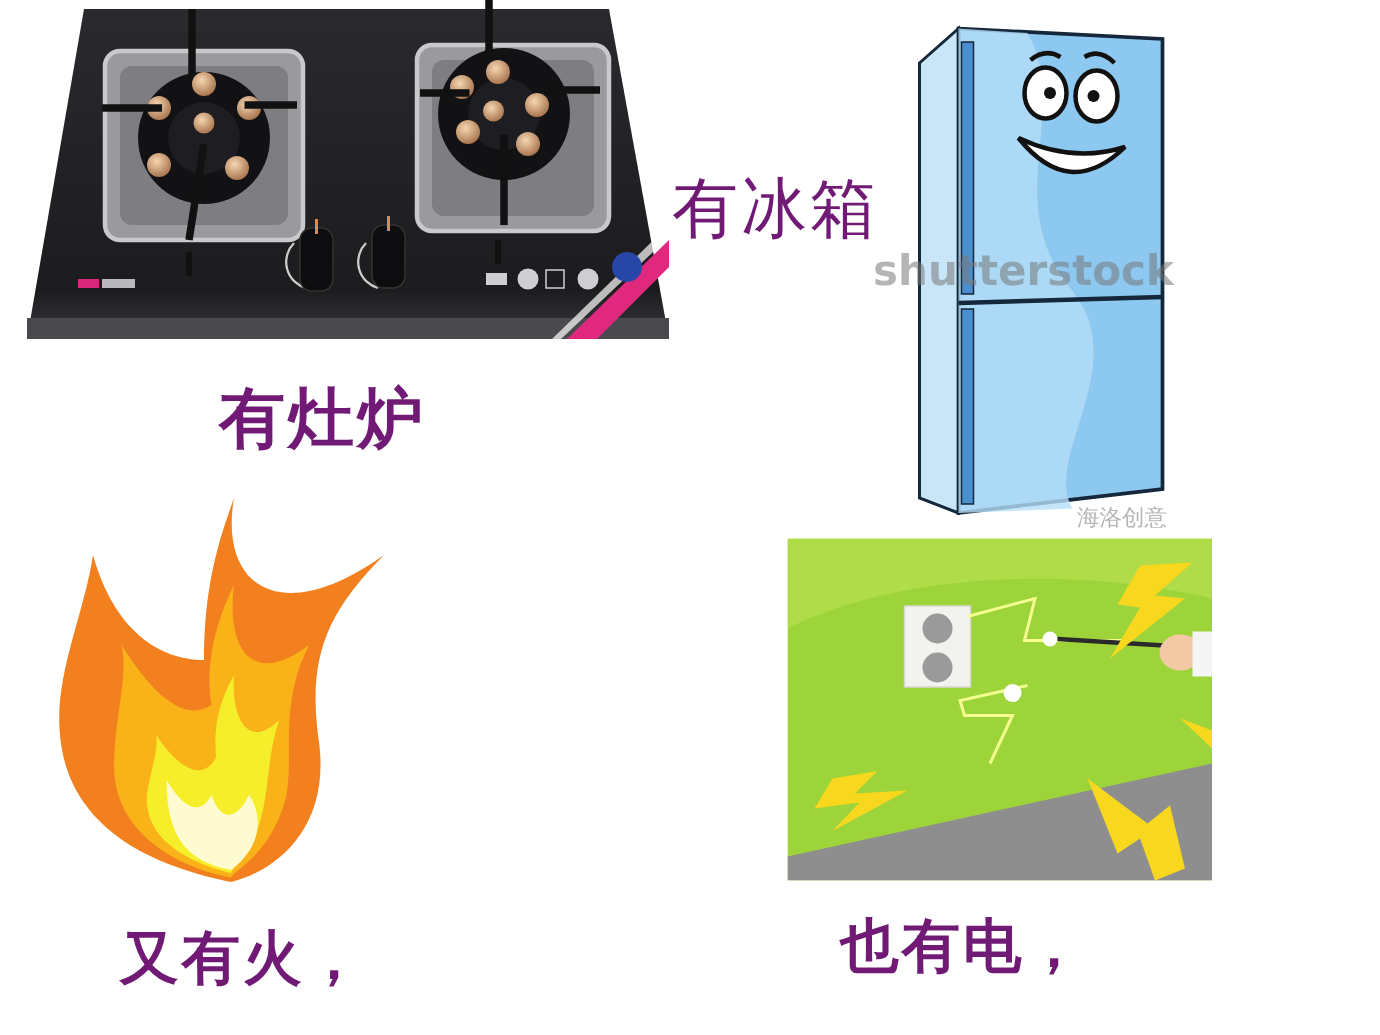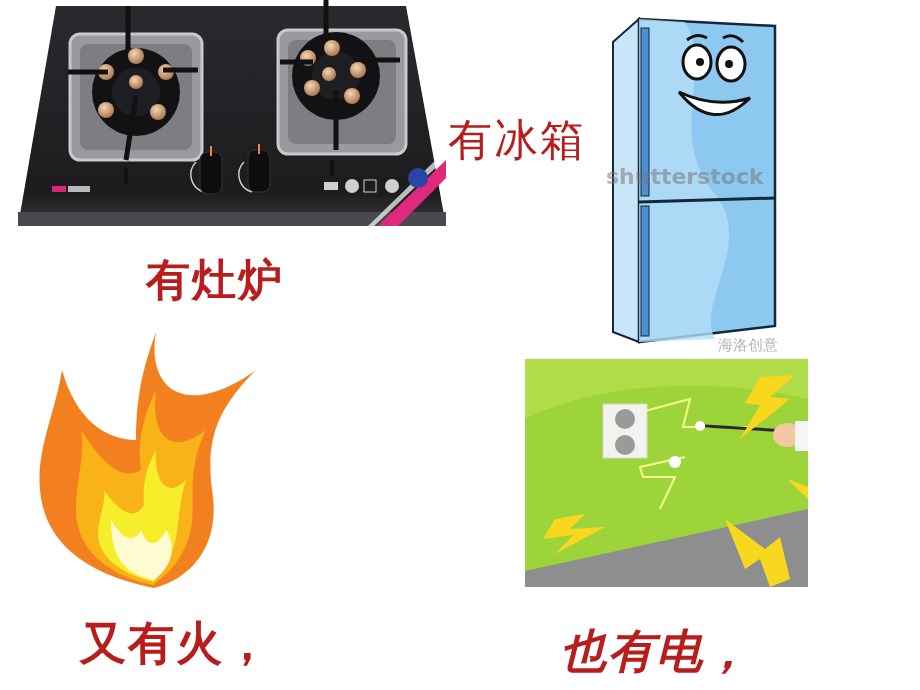--- a/index.html
+++ b/index.html
@@ -1,21 +1,21 @@
 <!DOCTYPE html>
 <html><head>
   <meta charset="utf-8">
   <style>
     html, body { margin: 0; padding: 0; background: #ffffff; }
     body { width: 920px; height: 690px; position: relative; overflow: hidden;
            font-family: "DejaVu Serif", "Liberation Serif", serif; }
     .abs { position: absolute; }
-    .caption { position: absolute; color: #b91c1c; white-space: nowrap; line-height: 1; }
+    .caption { position: absolute; color: #701a75; white-space: nowrap; line-height: 1; }
     .cap-light { font-size: 44px; font-weight: normal; letter-spacing: 2px; }
-    .cap-bold { font-size: 46px; font-weight: bold; letter-spacing: 2px; }
+    .cap-bold { font-size: 39px; font-weight: bold; letter-spacing: 2px; }
     .watermark { position: absolute; font-family: "DejaVu Sans", "Liberation Sans", sans-serif;
                  color: rgba(120,120,120,0.55); white-space: nowrap; }
   </style>
 </head>
 <body>
 
 <div class="abs" style="left:18px;top:0;width:428px;height:230px;">
   <svg width="428" height="230" viewBox="0 0 428 230">
     <defs>
       <linearGradient id="glass" x1="0" y1="0" x2="0" y2="1">
@@ -105,21 +105,21 @@
 
     <path d="M82,26 q10,-8 20,-2" stroke="#111" stroke-width="3" fill="none"></path>
     <path d="M118,24 q10,-6 20,4" stroke="#111" stroke-width="3" fill="none"></path>
     <ellipse cx="92" cy="48" rx="14" ry="17" fill="#fff" stroke="#111" stroke-width="3"></ellipse>
     <ellipse cx="126" cy="50" rx="14" ry="17" fill="#fff" stroke="#111" stroke-width="3"></ellipse>
     <circle cx="95" cy="48" r="4" fill="#111"></circle>
     <circle cx="124" cy="50" r="4" fill="#111"></circle>
     <path d="M74,78 Q108,120 145,84 Q110,95 74,78 Z" fill="#fff" stroke="#111" stroke-width="3"></path>
   </svg>
 </div>
-<div class="watermark" style="left:582px;top:164px;font-size:22px;font-weight:bold;margin-left:24px;">shutterstock</div>
+<div class="watermark" style="left:582px;top:164px;font-size:28px;font-weight:bold;">shutterstock</div>
 <div class="watermark" style="left:718px;top:336px;font-size:15px;">海洛创意</div>
 
 <div class="abs" style="left:36px;top:330px;width:222px;height:270px;">
   <svg width="222" height="270" viewBox="0 0 222 270">
     <path d="M120,2 C110,60 150,90 220,40 C180,80 170,110 176,160 C186,220 150,250 118,258 C80,250 10,230 4,160 C0,120 20,80 26,40 C40,90 70,110 100,110 C100,60 110,30 120,2 Z" fill="#f2801f"></path>
     <path d="M120,60 C115,100 130,130 170,100 C150,140 160,170 155,200 C145,240 120,250 118,255 C90,250 40,230 40,180 C40,150 50,120 45,100 C70,140 90,150 105,140 C100,110 110,80 120,60 Z" fill="#f9b218"></path>
     <path d="M120,120 C118,150 130,170 150,150 C140,180 145,210 130,235 C120,248 118,252 118,252 C90,245 60,230 62,200 C65,180 70,170 68,160 C85,185 100,190 108,175 C106,150 112,135 120,120 Z" fill="#f6ee2a"></path>
     <path d="M75,190 C90,215 100,210 105,200 C110,215 120,220 130,200 C140,215 138,235 118,250 C95,245 75,235 75,190 Z" fill="#fffbd0"></path>
   </svg>
 </div>
@@ -142,13 +142,13 @@
     <line x1="180" y1="67" x2="262" y2="72" stroke="#2a2a2a" stroke-width="3"></line>
     <ellipse cx="262" cy="76" rx="14" ry="12" fill="#f3c8a4"></ellipse>
     <rect x="270" y="62" width="13" height="30" fill="#f5f5f5"></rect>
 
     <polygon points="235,18 270,16 245,38 265,40 215,80 235,46 220,44" fill="#f7d81f"></polygon>
     <polygon points="30,160 60,155 45,170 80,168 30,195 48,176 18,180" fill="#f7d81f"></polygon>
     <polygon points="200,160 240,190 255,178 265,220 245,228 235,200 220,210" fill="#f7d81f"></polygon>
     <polygon points="262,120 283,128 283,140" fill="#f7d81f"></polygon>
   </svg>
 </div>
-<div class="caption cap-bold" style="left:560px;top:628px;font-style:italic;">也有电，</div>
+<div class="caption cap-bold" style="left:560px;top:612px;">也有电，</div>
 
 </body></html>

